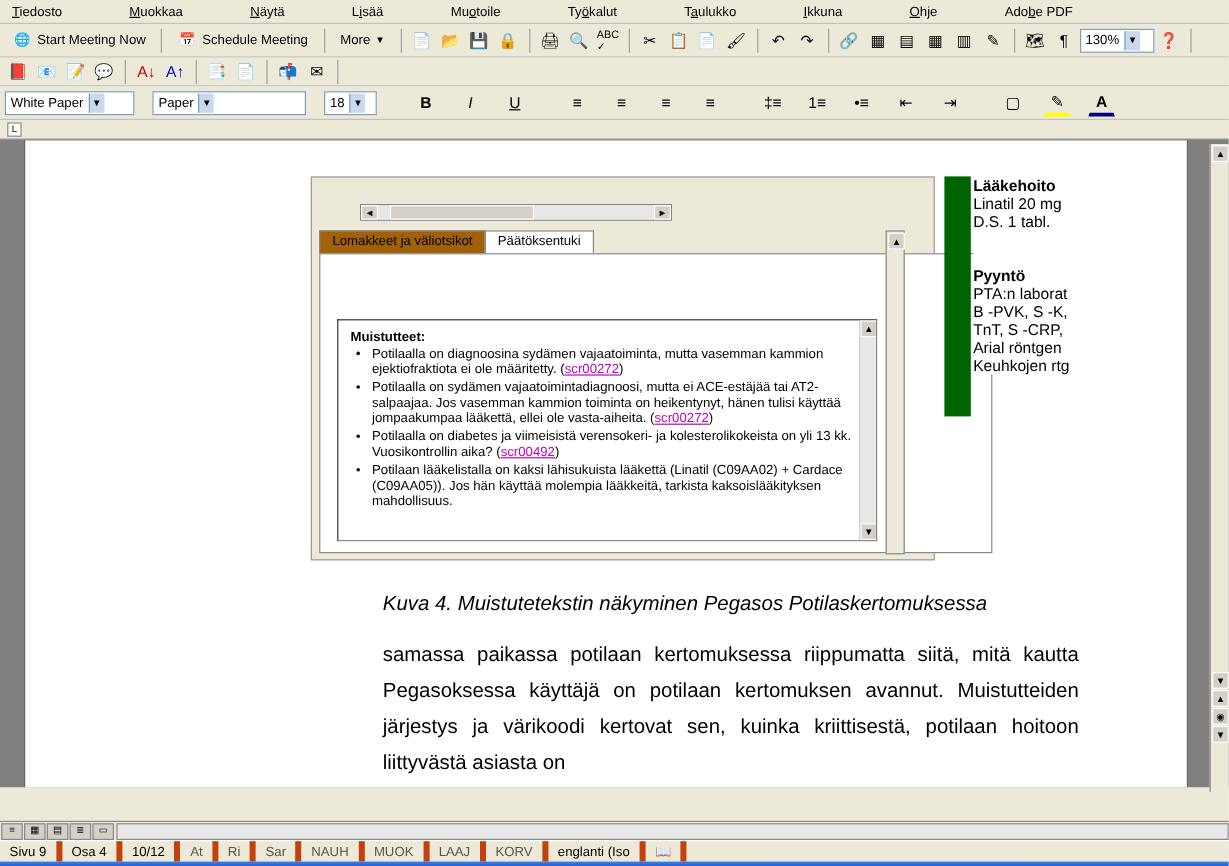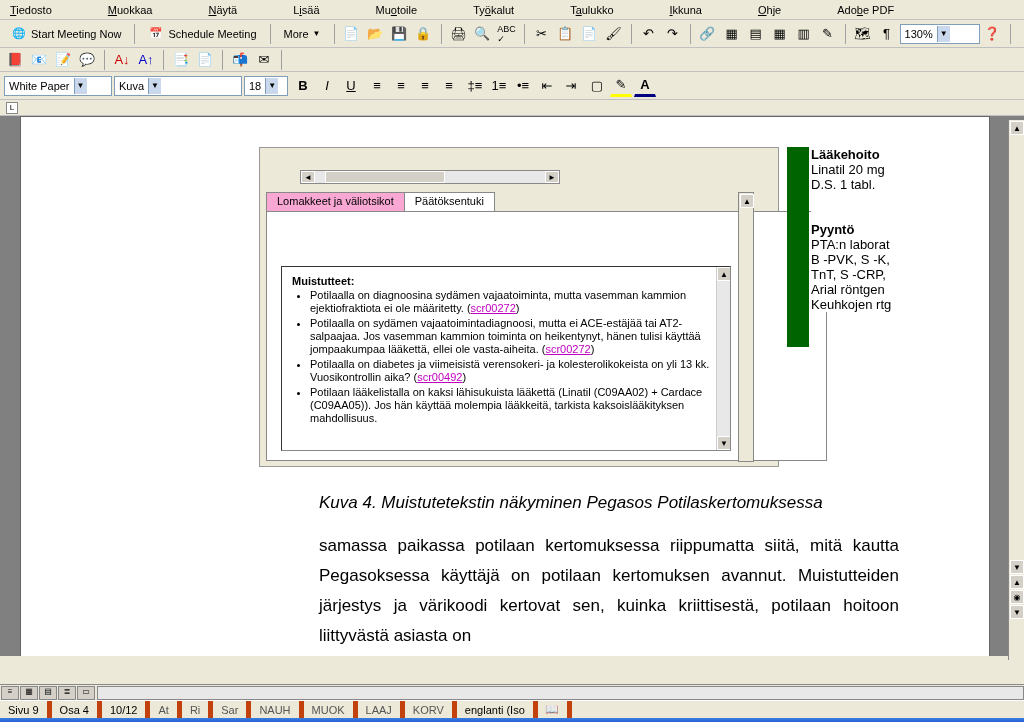--- a/index.html
+++ b/index.html
@@ -59,21 +59,21 @@
   cursor: pointer;
   border: 1px solid transparent;
 }
 .meeting-btn .icon { width: 16px; height: 16px; display:flex;align-items:center;justify-content:center; }
 .format-bar {
   height: 28px;
   background: #ece9d8;
   display: flex;
   align-items: center;
   padding: 0 4px;
-  gap: 2px;
+  gap: 15px;
   border-bottom: 1px solid #c0c0c0;
 }
 .combo {
   height: 20px;
   background: white;
   border: 1px solid #7f9db9;
   display: flex;
   align-items: center;
   padding: 0 2px 0 4px;
   font-size: 11px;
@@ -163,21 +163,21 @@
 .fig-tabs {
   position: absolute;
   left: 6px;
   top: 44px;
   display: flex;
   height: 20px;
 }
 .fig-tab {
   padding: 2px 10px;
   border: 1px solid #888;
-  background: #f9a8d4;
+  background: #a16207;
   font-size: 11px;
   margin-right: -1px;
 }
 .fig-tab.active { background: #fff; border-bottom: 1px solid #fff; }
 .fig-content {
   position: absolute;
   left: 6px;
   top: 63px;
   width: 561px;
   height: 250px;
@@ -351,21 +351,21 @@
   <div class="sep"></div>
   <div class="tbtn">🔗</div>
   <div class="tbtn">▦</div>
   <div class="tbtn">▤</div>
   <div class="tbtn">▦</div>
   <div class="tbtn">▥</div>
   <div class="tbtn">✎</div>
   <div class="sep"></div>
   <div class="tbtn">🗺</div>
   <div class="tbtn">¶</div>
-  <div class="combo" style="width:80px;">
+  <div class="combo" style="width:62px;">
     <span>130%</span>
     <span class="arrow">▼</span>
   </div>
   <div class="tbtn">❓</div>
   <div class="sep"></div>
 </div>
 
 <div class="toolbar" style="height:24px;">
   <div class="tbtn">📕</div>
   <div class="tbtn">📧</div>
@@ -382,21 +382,21 @@
   <div class="tbtn">✉</div>
   <div class="sep"></div>
 </div>
 
 <div class="format-bar">
   <div class="combo" style="width:108px;">
     <span>White Paper</span>
     <span class="arrow">▼</span>
   </div>
   <div class="combo" style="width:128px;">
-    <span>Kuva</span>
+    <span>Paper</span>
     <span class="arrow">▼</span>
   </div>
   <div class="combo" style="width:44px;">
     <span>18</span>
     <span class="arrow">▼</span>
   </div>
   <div class="sep"></div>
   <div class="tbtn">
       <b>B</b>
     </div>

